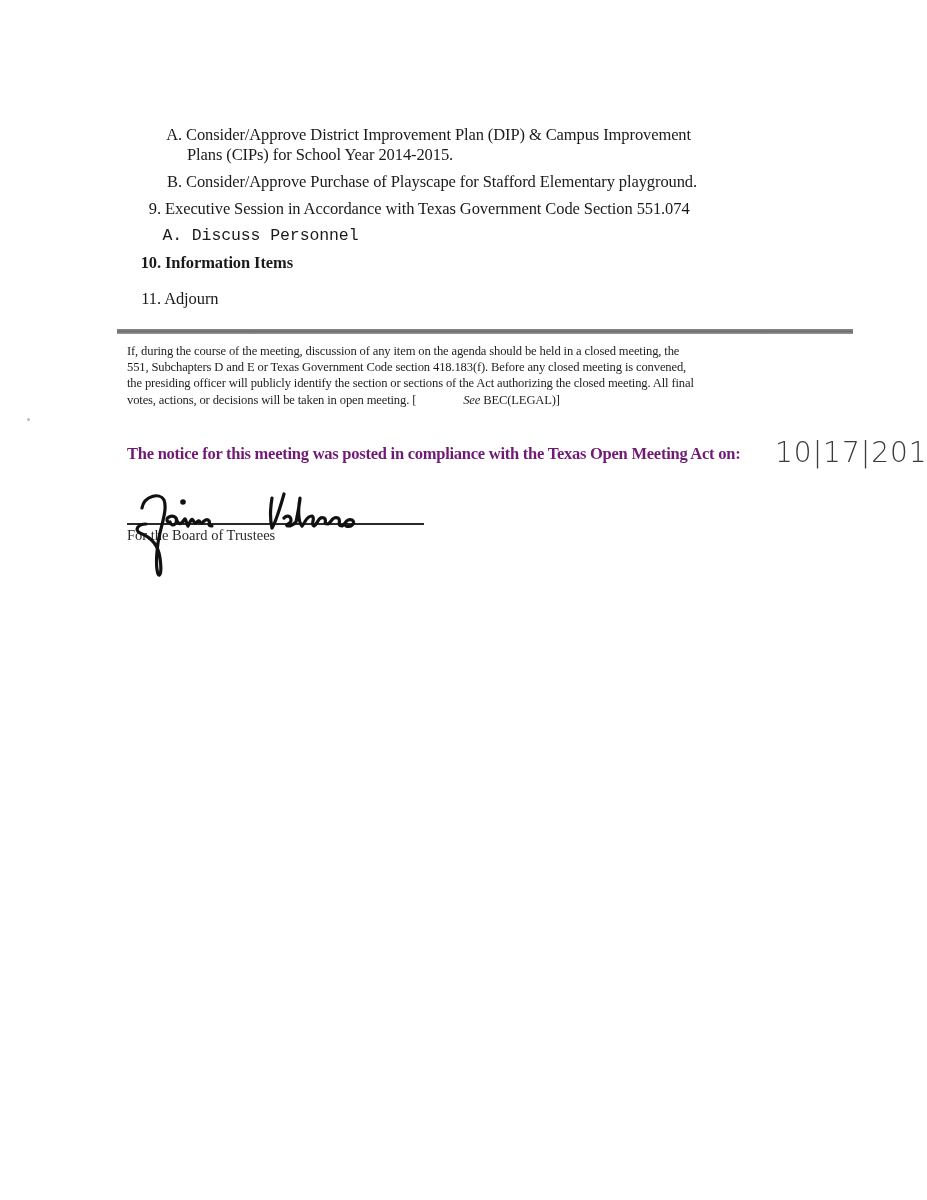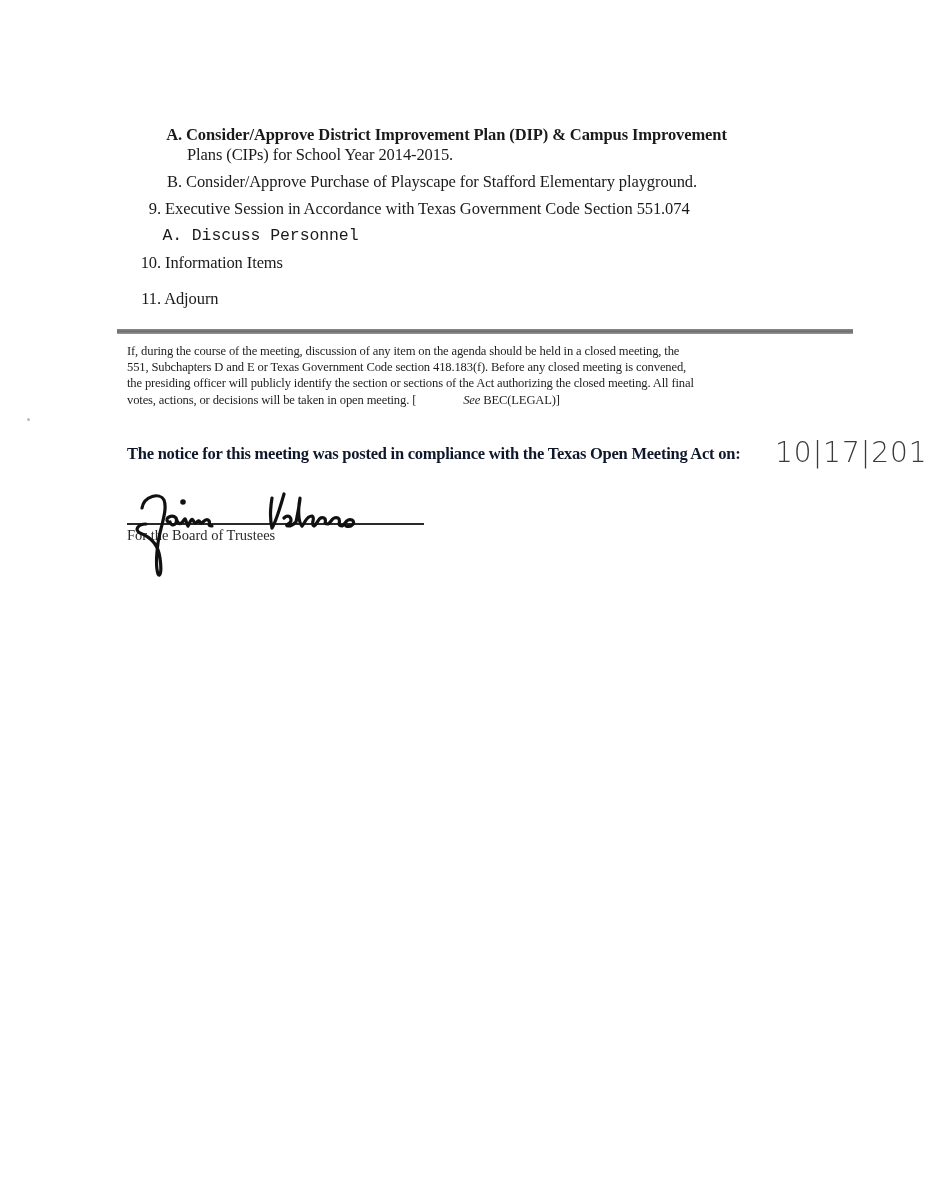--- a/index.html
+++ b/index.html
@@ -61,21 +61,21 @@
     }
     .notice {
       position: absolute;
       left: 127px;
       top: 444px;
       font-size: 16.5px;
       line-height: 20px;
       white-space: nowrap;
       font-weight: bold;
       letter-spacing: -0.25px;
-      color: #0f172a;
+      color: #701a75;
     }
     .posted-date {
       position: absolute;
       left: 775px;
       top: 436px;
       font-family: "DejaVu Sans", sans-serif;
       font-size: 28px;
       line-height: 34px;
       color: #3a3a3a;
       font-weight: 300;
@@ -111,40 +111,40 @@
       width: 3px;
       height: 3px;
       border-radius: 50%;
       background: #bbbbbb;
     }
   </style>
 </head>
 <body>
 
 <div class="agenda">
-  <div class="agenda-line" style="left:162px; top:125px;font-weight:bold;">
+  <div class="agenda-line" style="left:162px; top:125px;">
     <span class="num" style="width:20px;">A.</span>
     <span>Consider/Approve District Improvement Plan (DIP) &amp; Campus Improvement</span>
   </div>
   <div class="agenda-line" style="left:187px; top:145px;">
     <span>Plans (CIPs) for School Year 2014-2015.</span>
   </div>
   <div class="agenda-line" style="left:162px; top:172px;">
     <span class="num" style="width:20px;">B.</span>
     <span>Consider/Approve Purchase of Playscape for Stafford Elementary playground.</span>
   </div>
   <div class="agenda-line" style="left:141px; top:199px;">
     <span class="num" style="width:20px;">9.</span>
     <span>Executive Session in Accordance with Texas Government Code Section 551.074</span>
   </div>
   <div class="agenda-line" style="left:162px; top:226px;font-family:Liberation Mono, monospace;">
     <span class="num" style="width:20px;">A.</span>
     <span>Discuss Personnel</span>
   </div>
-  <div class="agenda-line" style="left:135px; top:253px;">
+  <div class="agenda-line" style="left:135px; top:253px;font-weight:bold;">
     <span class="num" style="width:26px;">10.</span>
     <span>Information Items</span>
   </div>
   <div class="agenda-line" style="left:135px; top:289px;">
     <span class="num" style="width:26px;">11.</span>
     <span>Adjourn</span>
   </div>
 </div>
 
 <div class="rule"></div>

